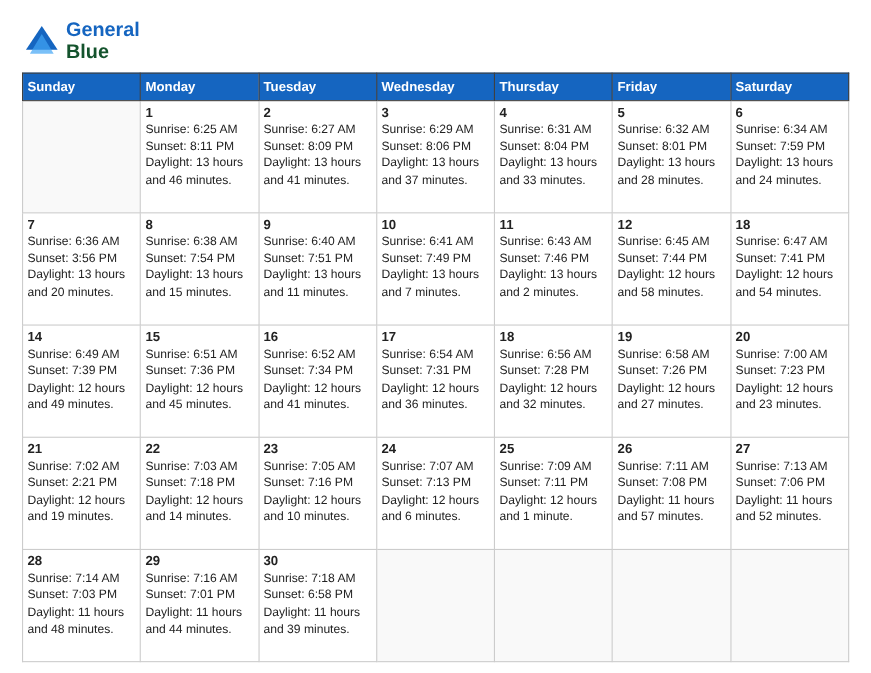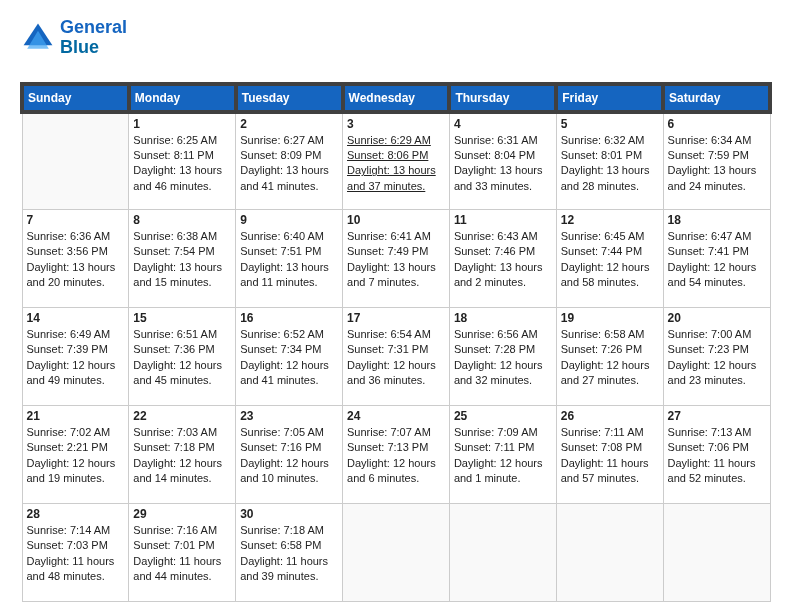--- a/index.html
+++ b/index.html
@@ -9,21 +9,20 @@
       width: 792px;
       height: 612px;
       overflow: hidden;
     }
     .page {
       width: 792px;
       height: 612px;
       padding: 18px 20px 10px 20px;
       display: flex;
       flex-direction: column;
-      gap: 16px;
     }
     .header {
       display: flex;
       justify-content: space-between;
       align-items: flex-start;
       margin-bottom: 8px;
     }
     .logo {
       display: flex;
       align-items: center;
@@ -61,21 +60,21 @@
       width: 100%;
       table-layout: fixed;
     }
     .calendar th {
       background: #1565c0;
       color: #fff;
       font-size: 12px;
       font-weight: bold;
       padding: 5px 4px;
       text-align: left;
-      border: 4px solid #404040;
+      border: 1px solid #404040;
     }
     .calendar td {
       border: 1px solid #ccc;
       vertical-align: top;
       padding: 3px 4px;
       font-size: 10px;
       color: #222;
       height: 88px;
       width: 14.28%;
       background: #fff;
@@ -103,21 +102,21 @@
 
 <div class="page">
   <div class="header">
     <div class="logo">
       <svg class="logo-icon" viewBox="0 0 40 40">
         <polygon points="20,4 36,28 4,28" fill="#1565c0"></polygon>
         <polygon points="20,12 32,32 8,32" fill="#42a5f5" opacity="0.7"></polygon>
       </svg>
       <div class="logo-text">
         <div><span>General</span></div>
-        <div style="color:#0369a1;">Blue</div>
+        <div style="color:#14532d;">Blue</div>
       </div>
     </div>
     <div class="title-block">
       <div class="month-title"></div>
       <div class="location"></div>
     </div>
   </div>
 
   <table class="calendar">
     <thead>
@@ -143,21 +142,21 @@
           </td>
           <td>
             <span class="day-number">2</span>
             <div class="cell-info" style="white-space: pre-line;">Sunrise: 6:27 AM
 Sunset: 8:09 PM
 Daylight: 13 hours
 and 41 minutes.</div>
           </td>
           <td>
             <span class="day-number">3</span>
-            <div class="cell-info" style="white-space: pre-line; text-decoration: underline;">Sunrise: 6:29 AM
+            <div class="cell-info" style="white-space: pre-line;">Sunrise: 6:29 AM
 Sunset: 8:06 PM
 Daylight: 13 hours
 and 37 minutes.</div>
           </td>
           <td>
             <span class="day-number">4</span>
             <div class="cell-info" style="white-space: pre-line;">Sunrise: 6:31 AM
 Sunset: 8:04 PM
 Daylight: 13 hours
 and 33 minutes.</div>

